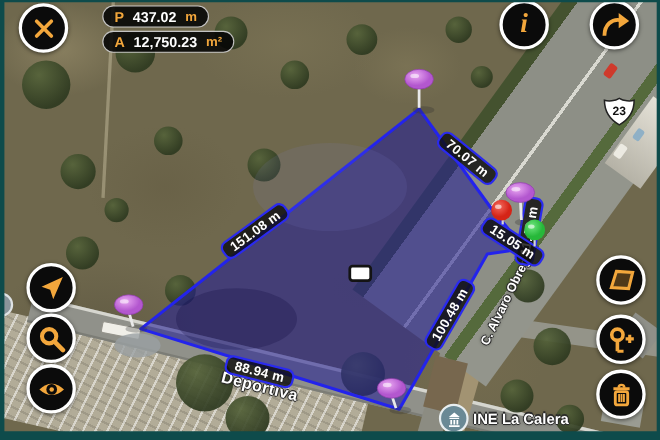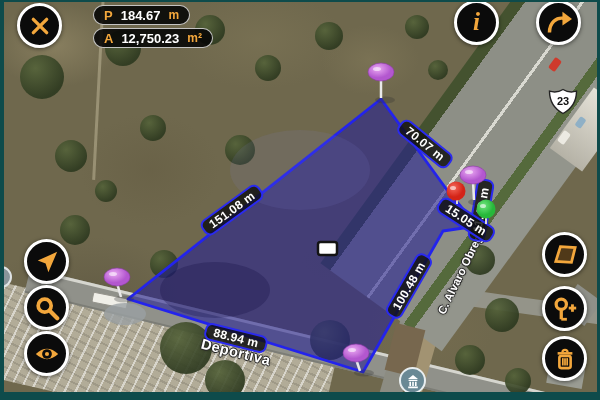--- a/index.html
+++ b/index.html
@@ -97,20 +97,21 @@
     <path d="M15 1.5 C19 4 25 4.2 28.5 3.2 C28.5 13 24 20.5 15 25.5 C6 20.5 1.5 13 1.5 3.2 C5 4.2 11 4 15 1.5 Z" fill="#ffffff" stroke="#222" stroke-width="1.4"></path>
     <text x="15" y="16.5" text-anchor="middle" font-size="11" font-weight="bold" fill="#111" font-family="Liberation Sans, sans-serif">23</text>
   </svg>
 
   <div class="abs" style="left:399px;top:367px;display:flex;align-items:center;gap:4px;">
     <div id="poi-ine-icon">
       <svg width="16" height="16" viewBox="0 0 16 16">
         <path fill="#fff" d="M3 6 L8 2 L13 6 Z M3.6 6.8h8.8v1.2H3.6z M4.4 8.8h1.6v4.2H4.4z M7.2 8.8h1.6v4.2H7.2z M10 8.8h1.6v4.2H10z M3.2 13.6h9.6v1.6H3.2z"></path>
       </svg>
     </div>
+    <span class="streetlbl" style="font-size:13.5px;">INE La Calera</span>
   </div>
 
   <svg class="abs" style="left:0;top:0;pointer-events:none;" width="600" height="400" viewBox="0 0 600 400">
     <polygon style="pointer-events:auto;" points="381,99 447,190 477,226 443,231 363,372 128,299" fill="rgba(38,33,148,0.58)" stroke="#2323ec" stroke-width="2.8" stroke-linejoin="round"></polygon>
     <ellipse cx="215" cy="290" rx="55" ry="28" fill="rgba(10,8,60,0.25)"></ellipse>
     <ellipse cx="300" cy="170" rx="70" ry="40" fill="rgba(130,130,210,0.12)"></ellipse>
   </svg>
 
   <div class="mlabel noptr" style="left:425px;top:144px;transform:translate(-50%,-50%) rotate(39deg);">70.07 m</div>
   <div class="mlabel noptr" style="left:232px;top:210px;transform:translate(-50%,-50%) rotate(-36deg);">151.08 m</div>
@@ -169,21 +170,21 @@
       <line x1="486" y1="214" x2="486" y2="224" stroke="#d6d6d6" stroke-width="2"></line>
       <circle cx="486" cy="209" r="9.5" fill="url(#ggrad)"></circle>
       <ellipse cx="483" cy="206" rx="3" ry="2" fill="rgba(255,255,255,.6)"></ellipse>
     </g>
 
     <rect style="pointer-events:auto;" x="318" y="242" width="19" height="13" rx="2.5" fill="#ffffff" stroke="#141414" stroke-width="2.5"></rect>
   </svg>
 
   <div class="pill" style="left:93px;top:5px;">
     <span class="k">P</span>
-    <span class="v">184.67</span>
+    <span class="v">437.02</span>
     <span class="u">m</span>
   </div>
   <div class="pill" style="left:93px;top:28px;">
     <span class="k">A</span>
     <span class="v">12,750.23</span>
     <span class="u">m²</span>
   </div>
 
   <div class="cbtn" style="left:17px;top:3px;">
     <svg width="20" height="20" viewBox="0 0 24 24">

